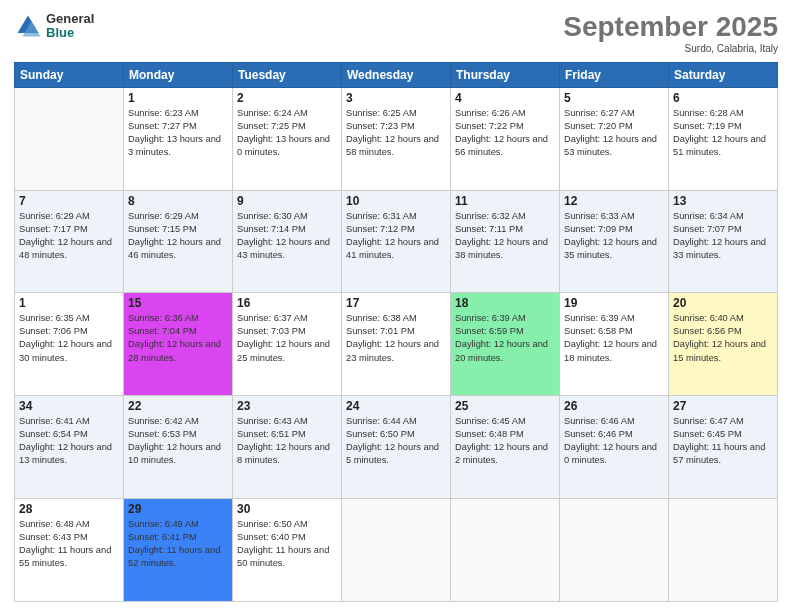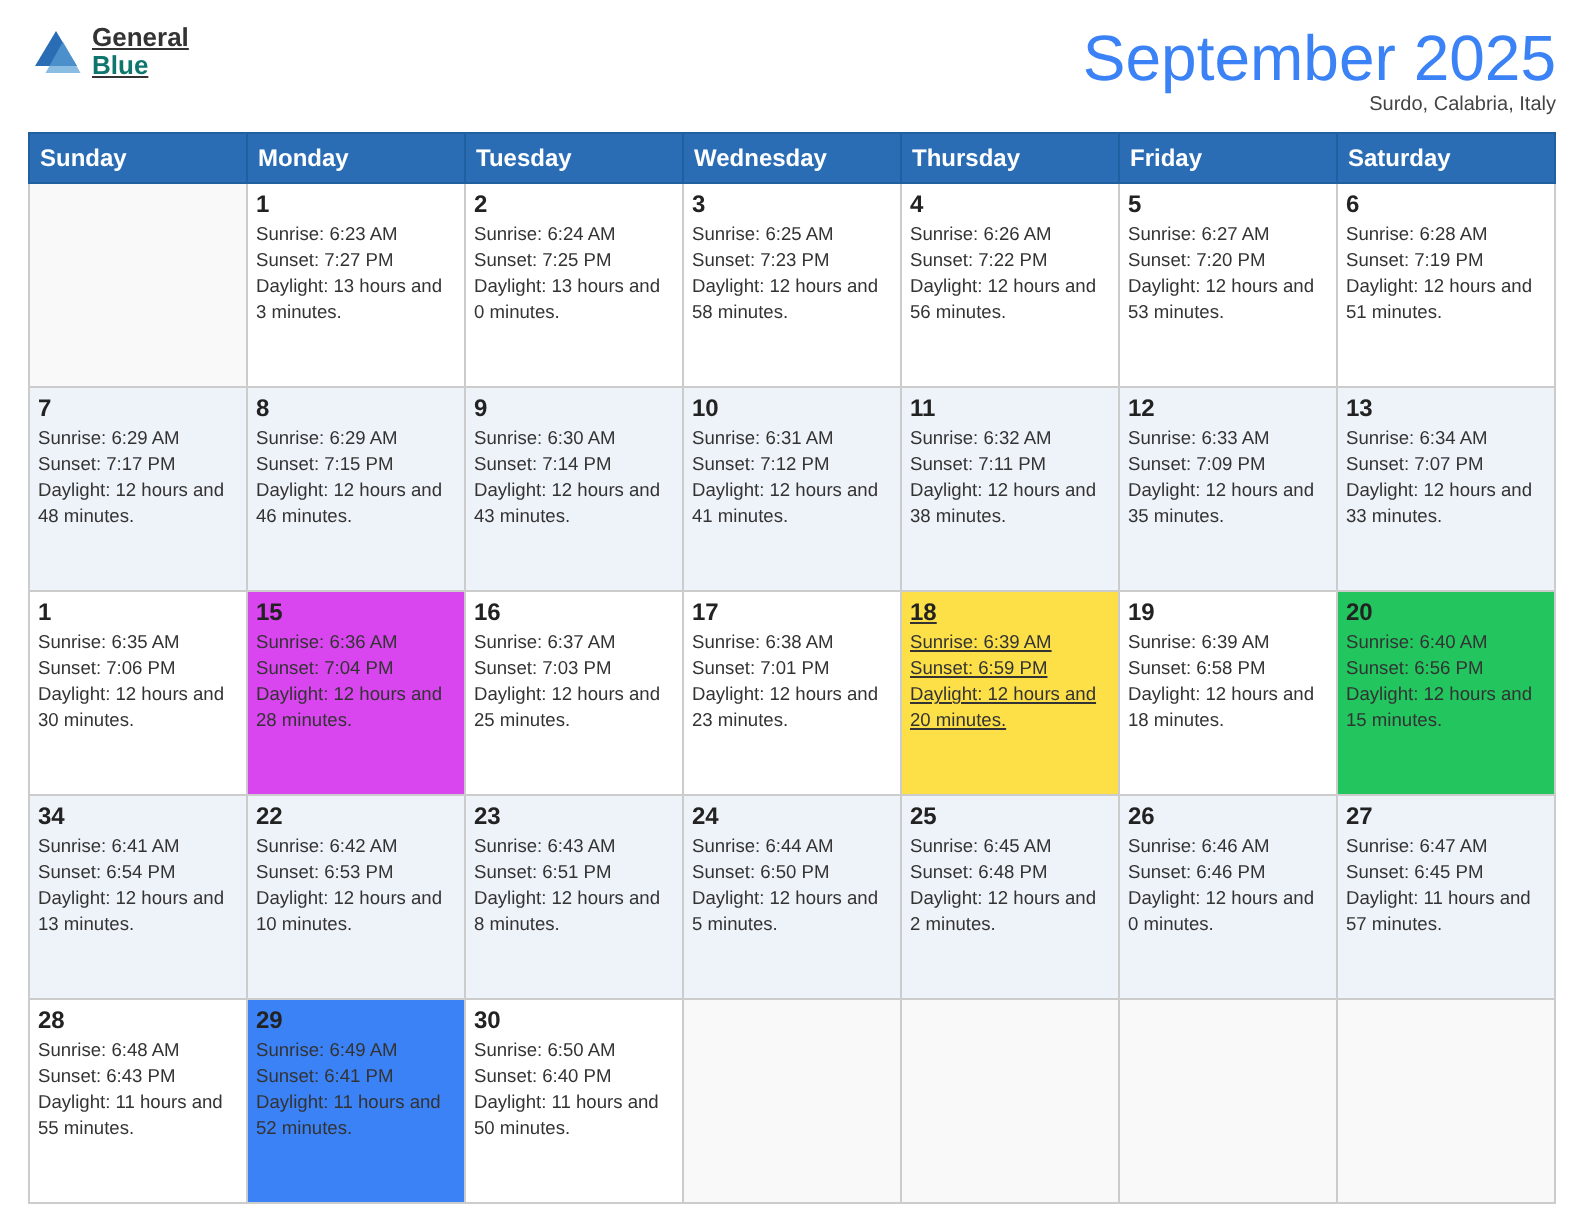--- a/index.html
+++ b/index.html
@@ -21,42 +21,41 @@
     .header {
       display: flex;
       justify-content: space-between;
       align-items: flex-start;
       margin-bottom: 8px;
     }
     .logo {
       display: flex;
       align-items: flex-start;
       gap: 4px;
-      text-decoration: underline;
     }
     .logo-text {
       display: flex;
       flex-direction: column;
       font-size: 13px;
       font-weight: bold;
       line-height: 1.1;
     }
     .logo-general { color: #333; }
     .logo-blue { color: #0f766e; }
     .logo-icon {
       width: 28px;
       height: 28px;
     }
     .title-block {
       text-align: right;
     }
     .title-block h1 {
-      font-size: 32px;
-      font-weight: normal;
-      color: #3b82f6;
+      font-size: 28px;
+      font-weight: bold;
+      color: #737373;
       line-height: 1.1;
     }
     .title-block .subtitle {
       font-size: 10px;
       color: #444;
     }
     .calendar {
       flex: 1;
       border: 1px solid #ccc;
       border-collapse: collapse;
@@ -196,29 +195,29 @@
             <div class="day-info">Sunrise: 6:36 AM<br>Sunset: 7:04 PM<br>Daylight: 12 hours and 28 minutes.</div>
           </td>
           <td style="background-color: rgb(255, 255, 255);">
             <div class="day-number">16</div>
             <div class="day-info">Sunrise: 6:37 AM<br>Sunset: 7:03 PM<br>Daylight: 12 hours and 25 minutes.</div>
           </td>
           <td style="background-color: rgb(255, 255, 255);">
             <div class="day-number">17</div>
             <div class="day-info">Sunrise: 6:38 AM<br>Sunset: 7:01 PM<br>Daylight: 12 hours and 23 minutes.</div>
           </td>
-          <td style="background-color: #fde047; text-decoration: underline;">
+          <td style="background-color: #86efac;">
             <div class="day-number">18</div>
             <div class="day-info">Sunrise: 6:39 AM<br>Sunset: 6:59 PM<br>Daylight: 12 hours and 20 minutes.</div>
           </td>
           <td style="background-color: rgb(255, 255, 255);">
             <div class="day-number">19</div>
             <div class="day-info">Sunrise: 6:39 AM<br>Sunset: 6:58 PM<br>Daylight: 12 hours and 18 minutes.</div>
           </td>
-          <td style="background-color: #22c55e; margin-left: 29px;">
+          <td style="background-color: #fef9c3; margin-left: 29px;">
             <div class="day-number">20</div>
             <div class="day-info">Sunrise: 6:40 AM<br>Sunset: 6:56 PM<br>Daylight: 12 hours and 15 minutes.</div>
           </td>
         </tr>
         <tr>
           <td style="background-color: rgb(238, 243, 250);">
             <div class="day-number">34</div>
             <div class="day-info">Sunrise: 6:41 AM<br>Sunset: 6:54 PM<br>Daylight: 12 hours and 13 minutes.</div>
           </td>
           <td style="background-color: rgb(238, 243, 250);">

